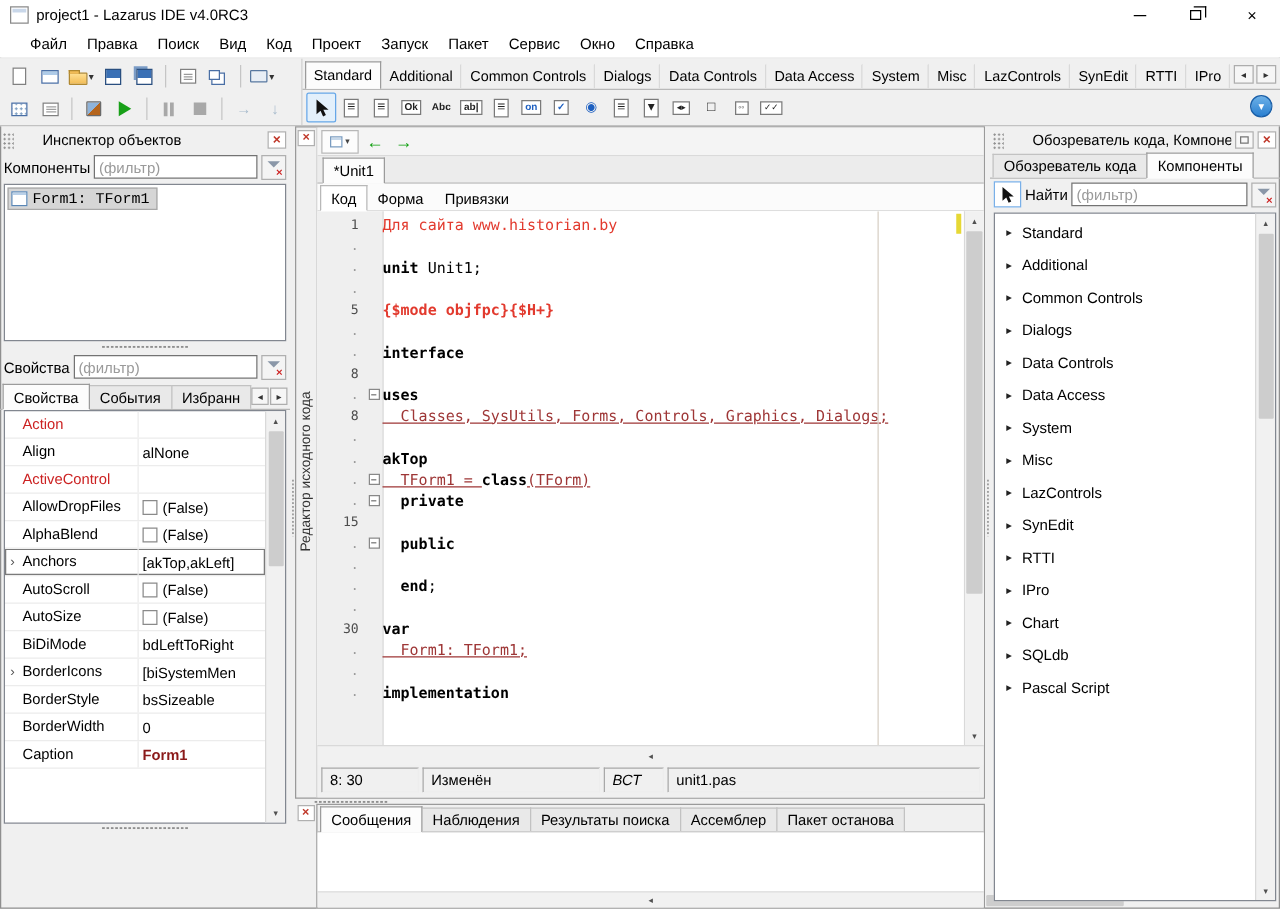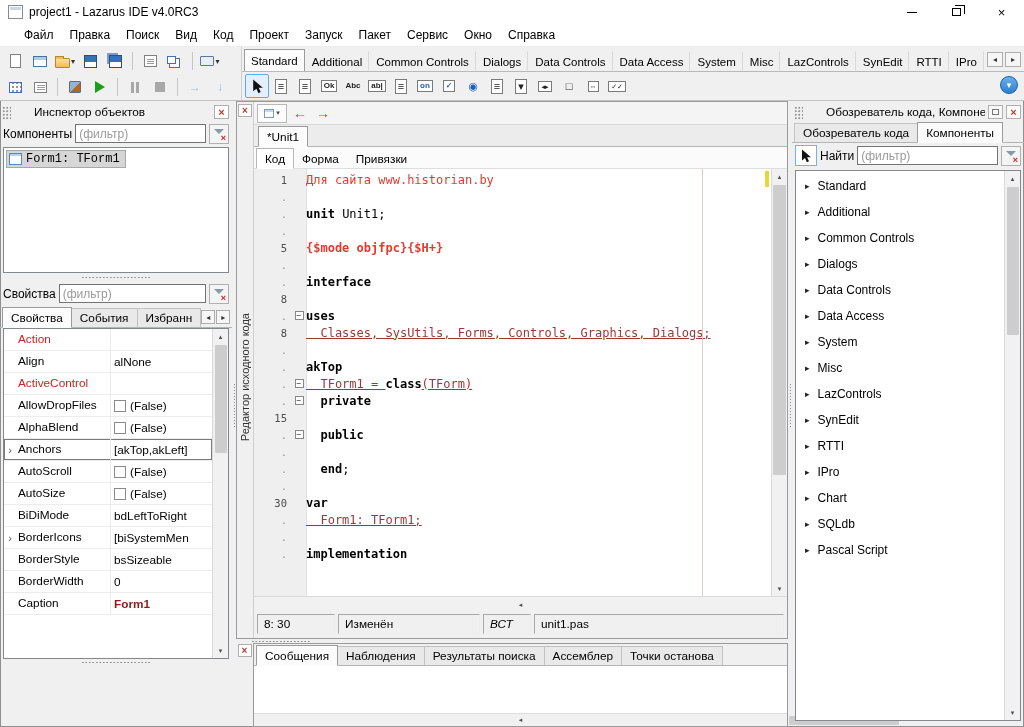--- a/index.html
+++ b/index.html
@@ -665,21 +665,21 @@
     <div class="messages-dock">
       <div class="msg-close-col">
         <div class="xbtn">×</div>
       </div>
       <div class="msg-body">
         <div class="tabrow">
             <div class="tab active">Сообщения</div>
             <div class="tab">Наблюдения</div>
             <div class="tab">Результаты поиска</div>
             <div class="tab">Ассемблер</div>
-            <div class="tab">Точки останова</div>
+            <div class="tab">Пакет останова</div>
           </div>
         <div class="msg-content"></div>
         <div class="msg-hscroll">
           <div class="sb-arrow">◂</div>
           <div class="sb-thumb"></div>
           <div class="sb-arrow right" style="margin-left:auto;">▸</div>
         </div>
       </div>
     </div>
   </div>

